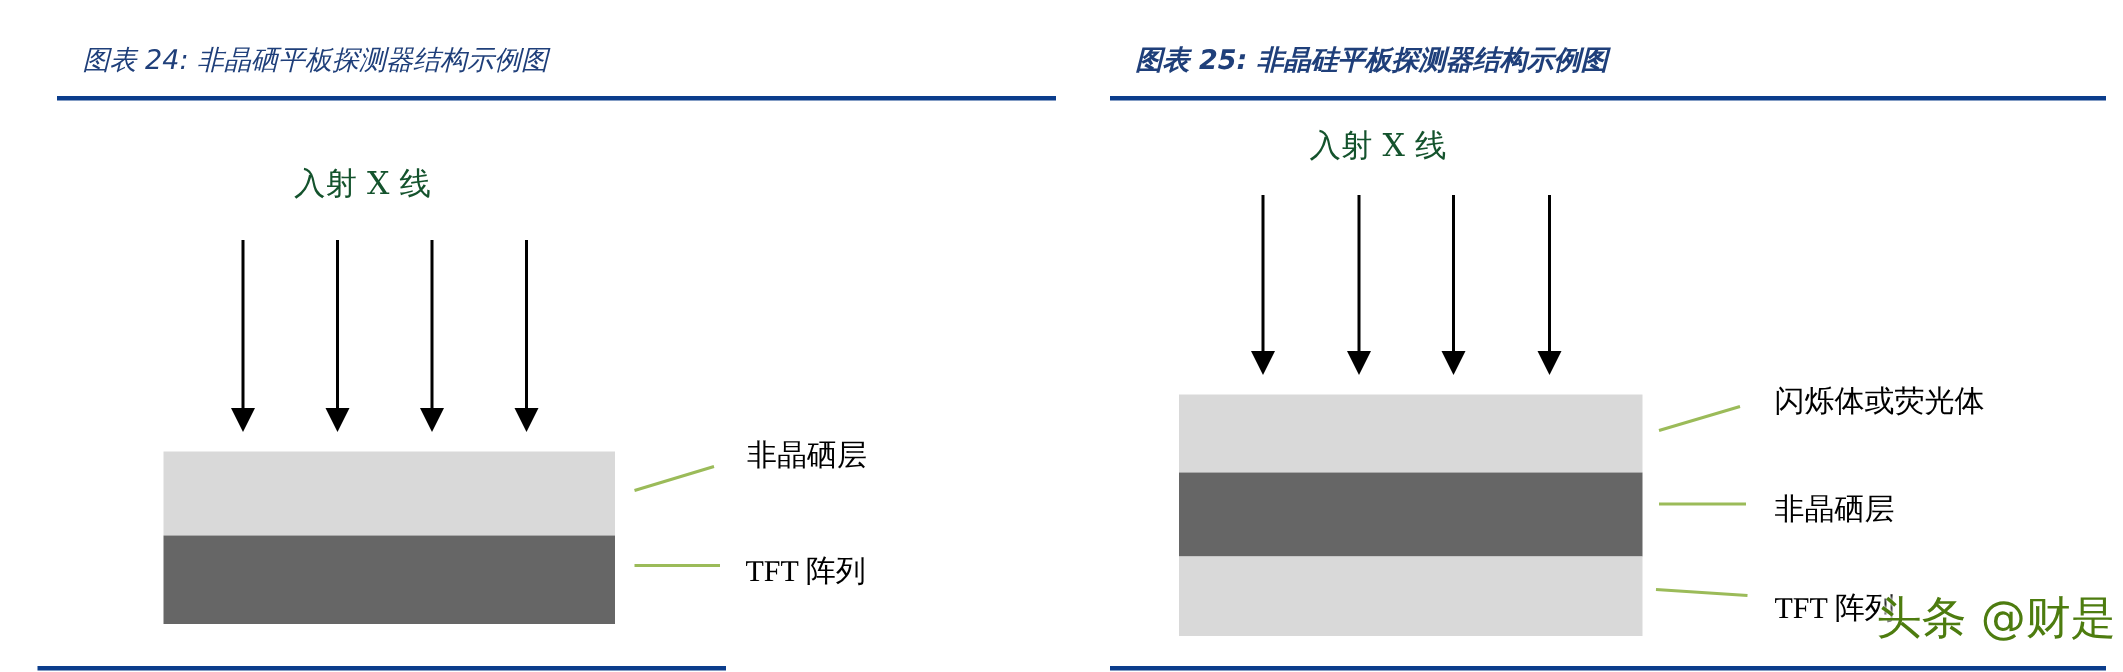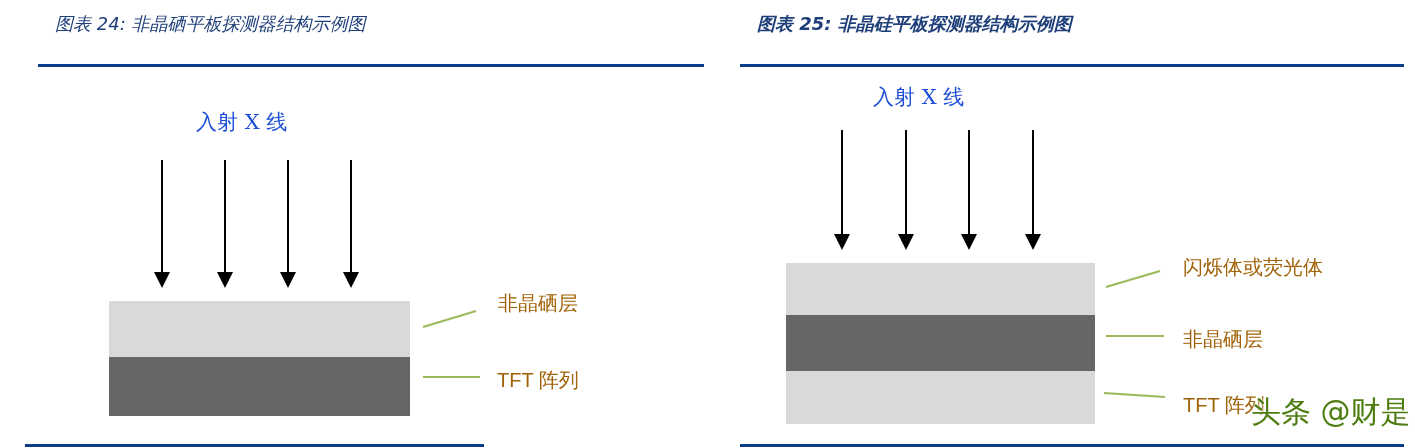--- a/index.html
+++ b/index.html
@@ -1,21 +1,21 @@
 <!DOCTYPE html>
 <html><head>
 <meta charset="utf-8">
 <style>
   html, body { margin:0; padding:0; background:#ffffff; }
   body { width:1415px; height:448px; position:relative; overflow:hidden; font-family:"DejaVu Serif", serif; }
-  .fig-title { position:absolute; top:12px; font-family:"DejaVu Sans", sans-serif; font-style:italic; font-size:18px; color:#1f3f7a; white-space:nowrap; }
+  .fig-title { position:absolute; top:28px; font-family:"DejaVu Sans", sans-serif; font-style:italic; font-size:18px; color:#1f3f7a; white-space:nowrap; }
   .rule { position:absolute; height:3px; background:#0b3d8c; }
   .layer { position:absolute; }
-  .label { position:absolute; font-size:20px; color:#a16207; white-space:nowrap; font-family:Liberation Sans, sans-serif; }
-  .xlabel { position:absolute; font-size:21px; color:#1d4ed8; white-space:nowrap; font-family:"DejaVu Serif", serif; }
+  .label { position:absolute; font-size:20px; color:#000000; white-space:nowrap; font-family:Liberation Serif, serif; }
+  .xlabel { position:absolute; font-size:21px; color:#14532d; white-space:nowrap; font-family:"DejaVu Serif", serif; }
   .arrow { position:absolute; width:2px; background:#000; }
   .arrow::after { content:""; position:absolute; left:-7px; bottom:-14px; border-left:8px solid transparent; border-right:8px solid transparent; border-top:16px solid #000; }
   svg.leaders { position:absolute; left:0; top:0; }
   .watermark { position:absolute; left:1251px; top:392px; font-family:"DejaVu Sans", sans-serif; font-size:30px; color:#4d7c0f; white-space:nowrap; text-shadow:0 0 3px #fff, 0 0 3px #fff; }
 </style>
 </head>
 <body>
 
 <div class="fig-title" style="left:55px;">图表 24:  非晶硒平板探测器结构示例图</div>
 <div class="rule" style="left:38px; top:64px; width:666px;"></div>

